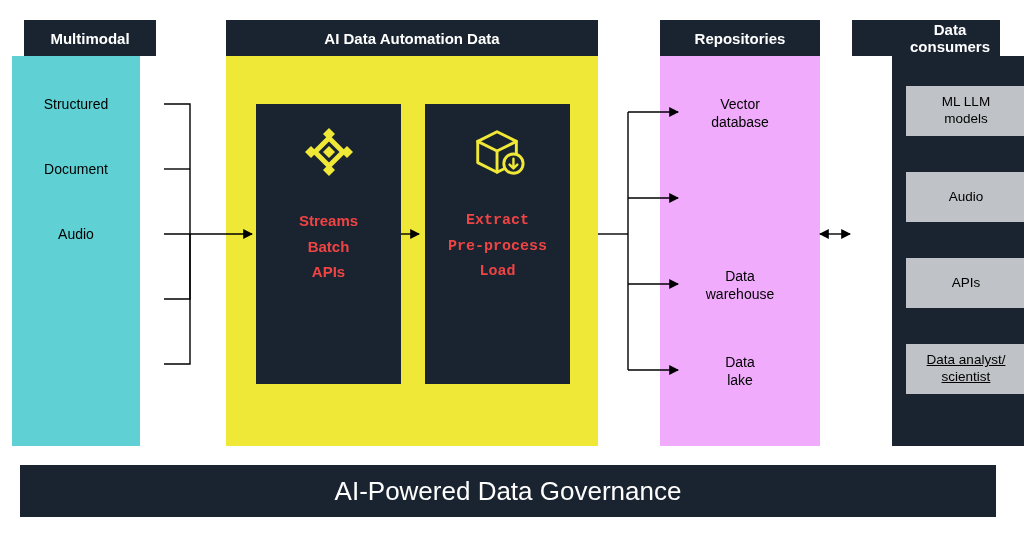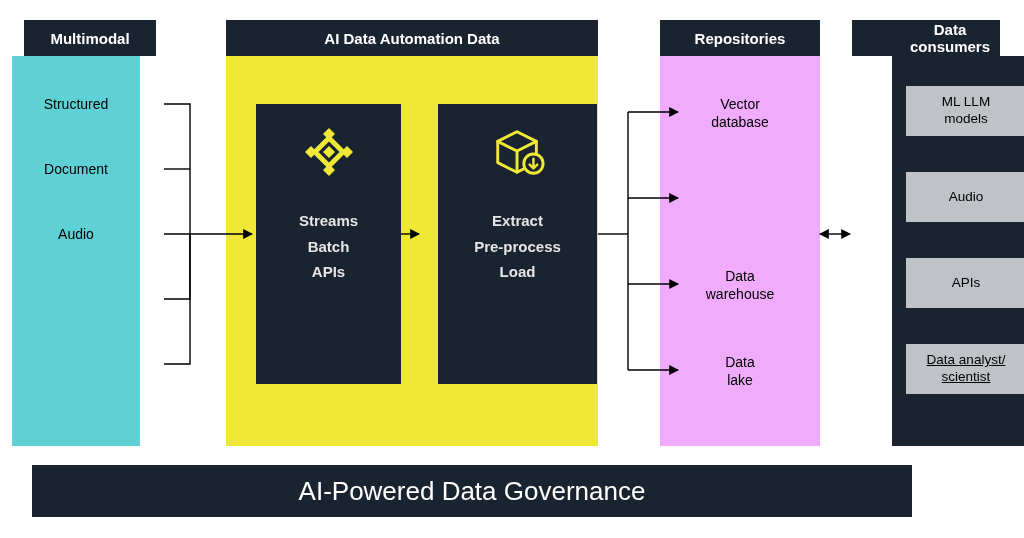--- a/index.html
+++ b/index.html
@@ -40,21 +40,21 @@
   .mm-item {
     position: absolute;
     font-size: 14px;
     color: #000;
     text-align: center;
     width: 100%;
   }
   .dark-card {
     position: absolute;
     background: #1a2430;
-    color: #e5e5e5;
+    color: #ef4444;
     text-align: center;
     display: flex;
     flex-direction: column;
     align-items: center;
     justify-content: flex-start;
     padding-top: 20px;
   }
   .card-icon {
     width: 56px;
     height: 56px;
@@ -139,21 +139,21 @@
             <polygon points="28,22 34,28 28,34 22,28"></polygon>
           </g>
         </svg>
       </div>
       <div class="card-lines">
         <div>Streams</div>
         <div>Batch</div>
         <div>APIs</div>
       </div>
     </div>
-    <div class="dark-card" style="left:212px; top:48px; width:159px; height:280px;">
+    <div class="dark-card" style="left:199px; top:48px; width:145px; height:280px;font-family:Liberation Mono, monospace;">
       <div class="card-icon">
         <svg width="58" height="58" viewBox="0 0 58 58">
           <g fill="none" stroke="#f0e836" stroke-width="3" stroke-linejoin="round" stroke-linecap="round">
             <path d="M8 18 L28 8 L48 18 L48 40 L28 50 L8 40 Z"></path>
             <path d="M8 18 L28 28 L48 18"></path>
             <path d="M28 28 L28 50"></path>
           </g>
           <circle cx="45" cy="41" r="10" fill="#1a2430" stroke="#f0e836" stroke-width="3"></circle>
           <path d="M45 36 L45 45 M41 42 L45 46 L49 42" fill="none" stroke="#f0e836" stroke-width="2.5" stroke-linecap="round" stroke-linejoin="round"></path>
         </svg>
@@ -186,21 +186,21 @@
         <span>Audio</span>
       </div>
     <div class="cons-item" style="top:202px;">
         <span>APIs</span>
       </div>
     <div class="cons-item" style="top:288px;text-decoration:underline;">
         <span>Data analyst/<br>scientist</span>
       </div>
   </div>
 
-  <div class="footer" style="left:32px; width:880px; top:465px; height:52px;align-items:center;">
+  <div class="footer" style="left:20px; width:976px; top:465px; height:52px;align-items:center;">
     <span>AI-Powered Data Governance</span>
   </div>
 
   <svg class="connector">
     <defs>
       <marker id="arrow" viewBox="0 0 10 10" refX="9" refY="5" markerWidth="7" markerHeight="7" orient="auto-start-reverse">
         <path d="M 0 0 L 10 5 L 0 10 z" fill="#000"></path>
       </marker>
     </defs>
     <g stroke="#000" stroke-width="1.4" fill="none">

